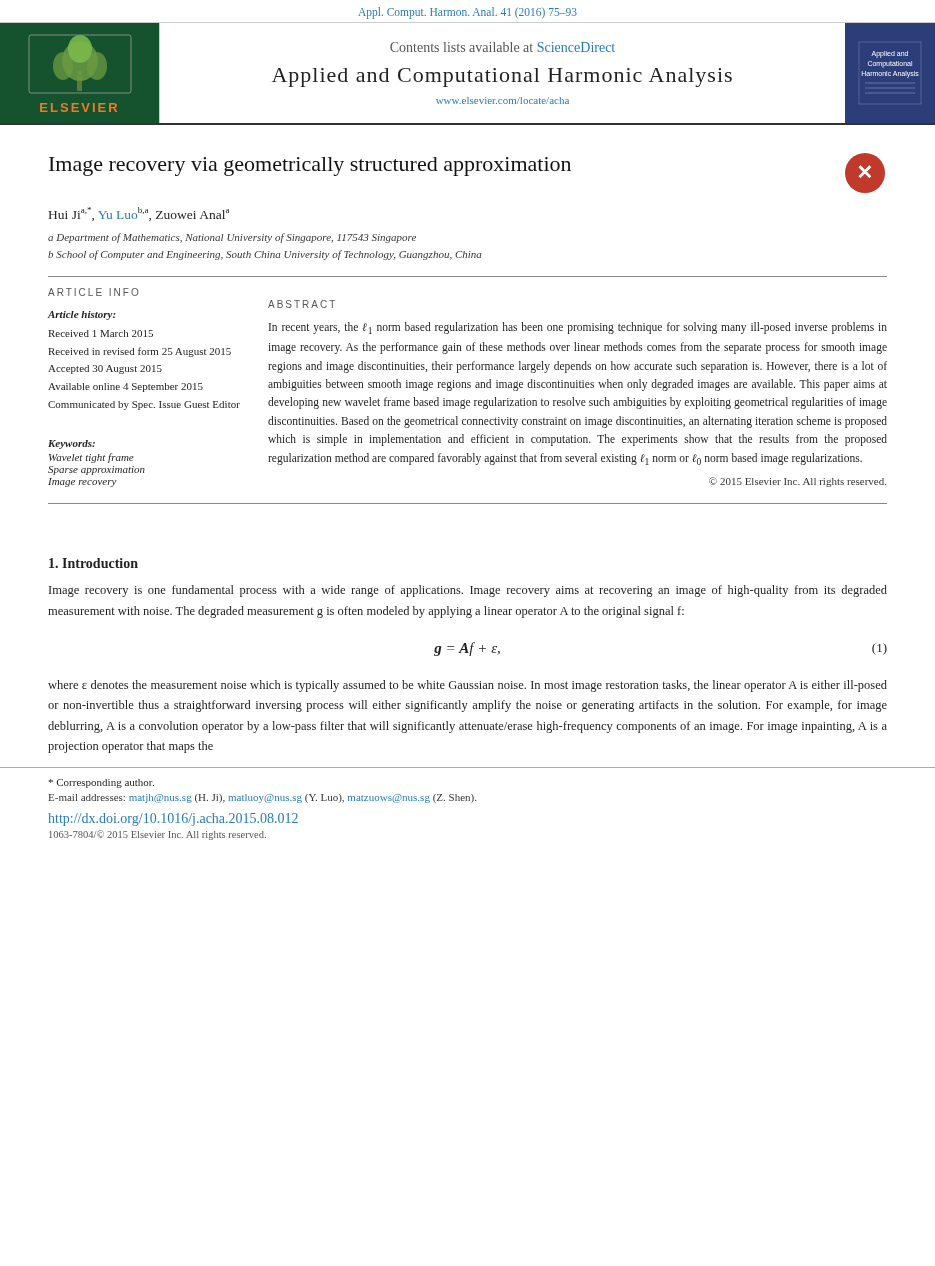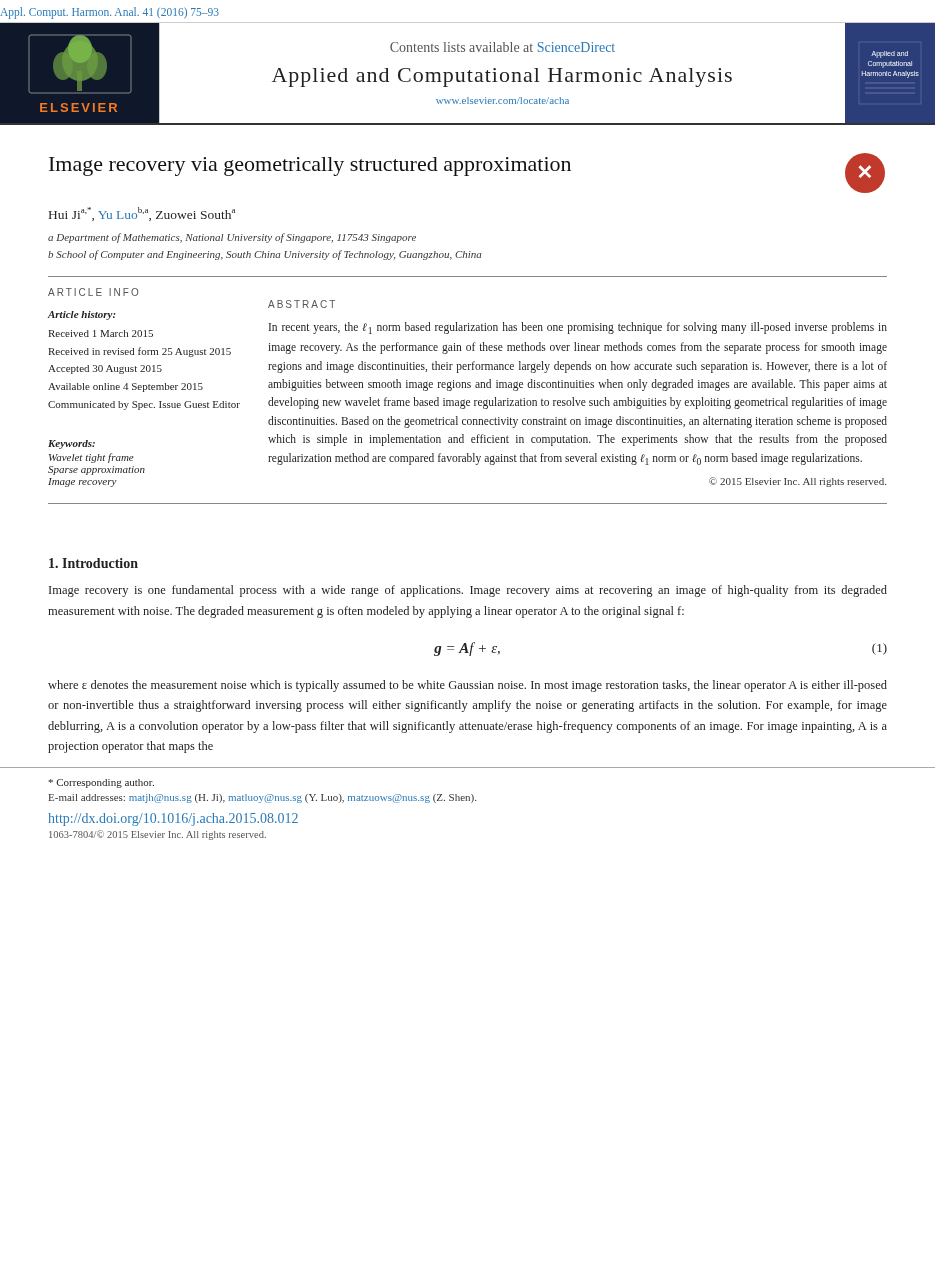--- a/index.html
+++ b/index.html
@@ -11,21 +11,21 @@
     }
     .page-wrapper {
       width: 935px;
       min-height: 1266px;
       background: #fff;
       margin: 0 auto;
       padding: 0;
     }
     
     .journal-ref-bar {
-      text-align: left;
+      text-align: center;
       padding: 6px 0 4px 0;
       font-size: 11.5px;
       color: #2a7ab8;
       border-bottom: 1px solid #ccc;
     }
     
     .journal-header {
       display: flex;
       align-items: stretch;
       border-bottom: 2px solid #333;
@@ -33,21 +33,21 @@
     }
     .journal-header-logo {
       width: 160px;
       min-height: 100px;
       display: flex;
       flex-direction: column;
       align-items: center;
       justify-content: center;
       border-right: 1px solid #ccc;
       padding: 8px;
-      background: #0f172a;
+      background: #14532d;
     }
     .elsevier-text {
       color: #f47920;
       font-size: 13px;
       font-weight: bold;
       letter-spacing: 2px;
       margin-top: 4px;
       font-family: Arial, sans-serif;
     }
     .journal-header-center {
@@ -324,21 +324,21 @@
         <svg width="44" height="44" viewBox="0 0 44 44" xmlns="http://www.w3.org/2000/svg">
           <circle cx="22" cy="22" r="20" fill="#c0392b"></circle>
           <text x="22" y="28" text-anchor="middle" fill="#fff" font-size="20" font-family="Arial" font-weight="bold">✕</text>
         </svg>
       </div>
     </div>
 
     <div class="authors">
       <span>Hui Ji</span><span class="author-sup">a,*</span>,
       <span class="author-link">Yu Luo</span><span class="author-sup">b,a</span>,
-      <span>Zuowei South</span><span class="author-sup">a</span>
+      <span>Zuowei Anal</span><span class="author-sup">a</span>
     </div>
 
     <div class="affiliations">
       <div>a Department of Mathematics, National University of Singapore, 117543 Singapore</div>
       <div>b School of Computer and Engineering, South China University of Technology, Guangzhou, China</div>
     </div>
 
     <hr class="divider">
 
     <div class="two-col">

